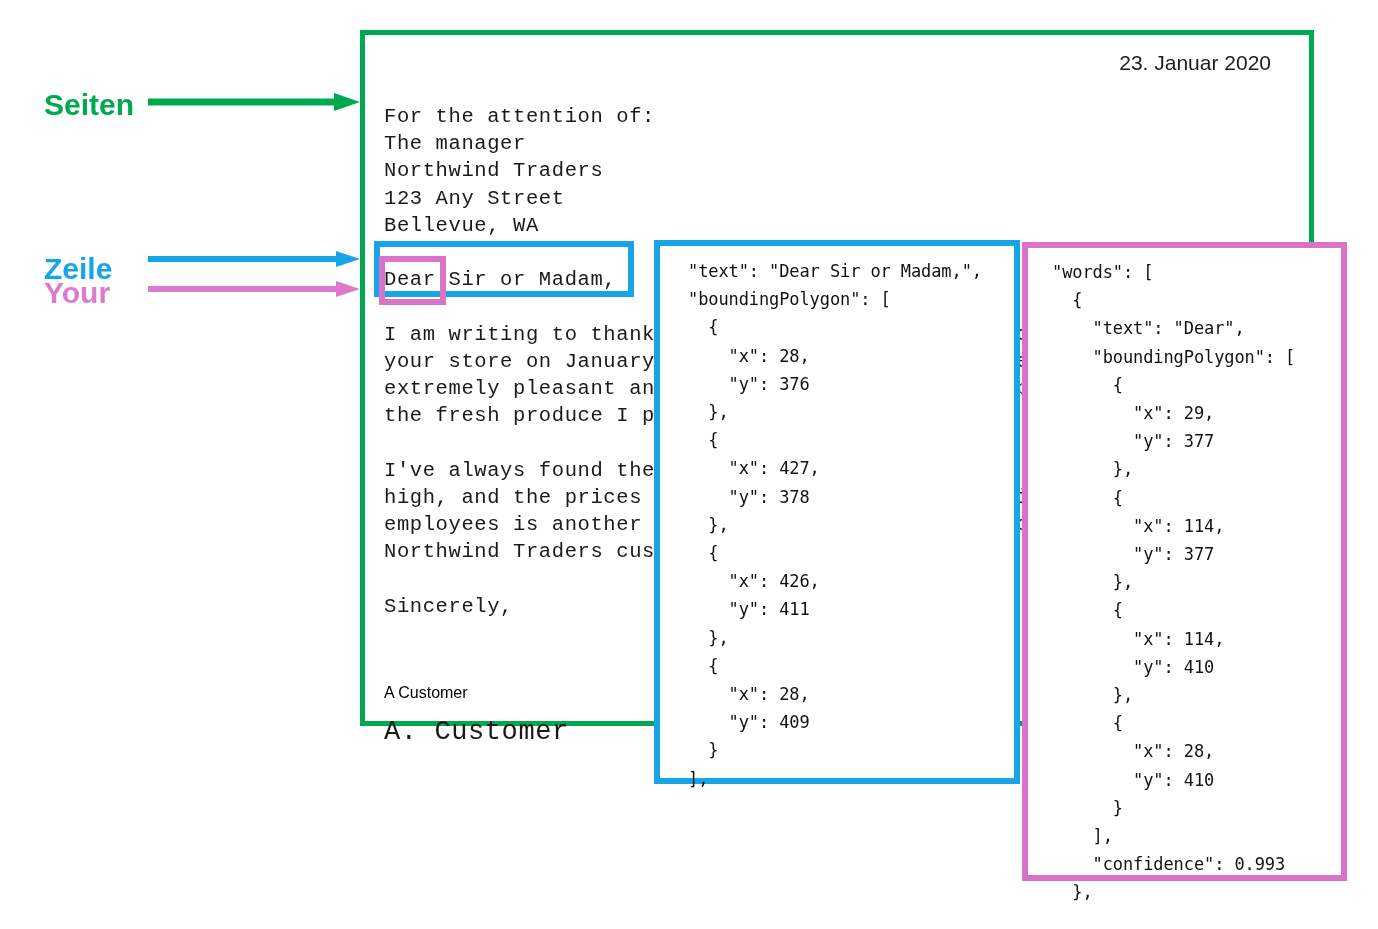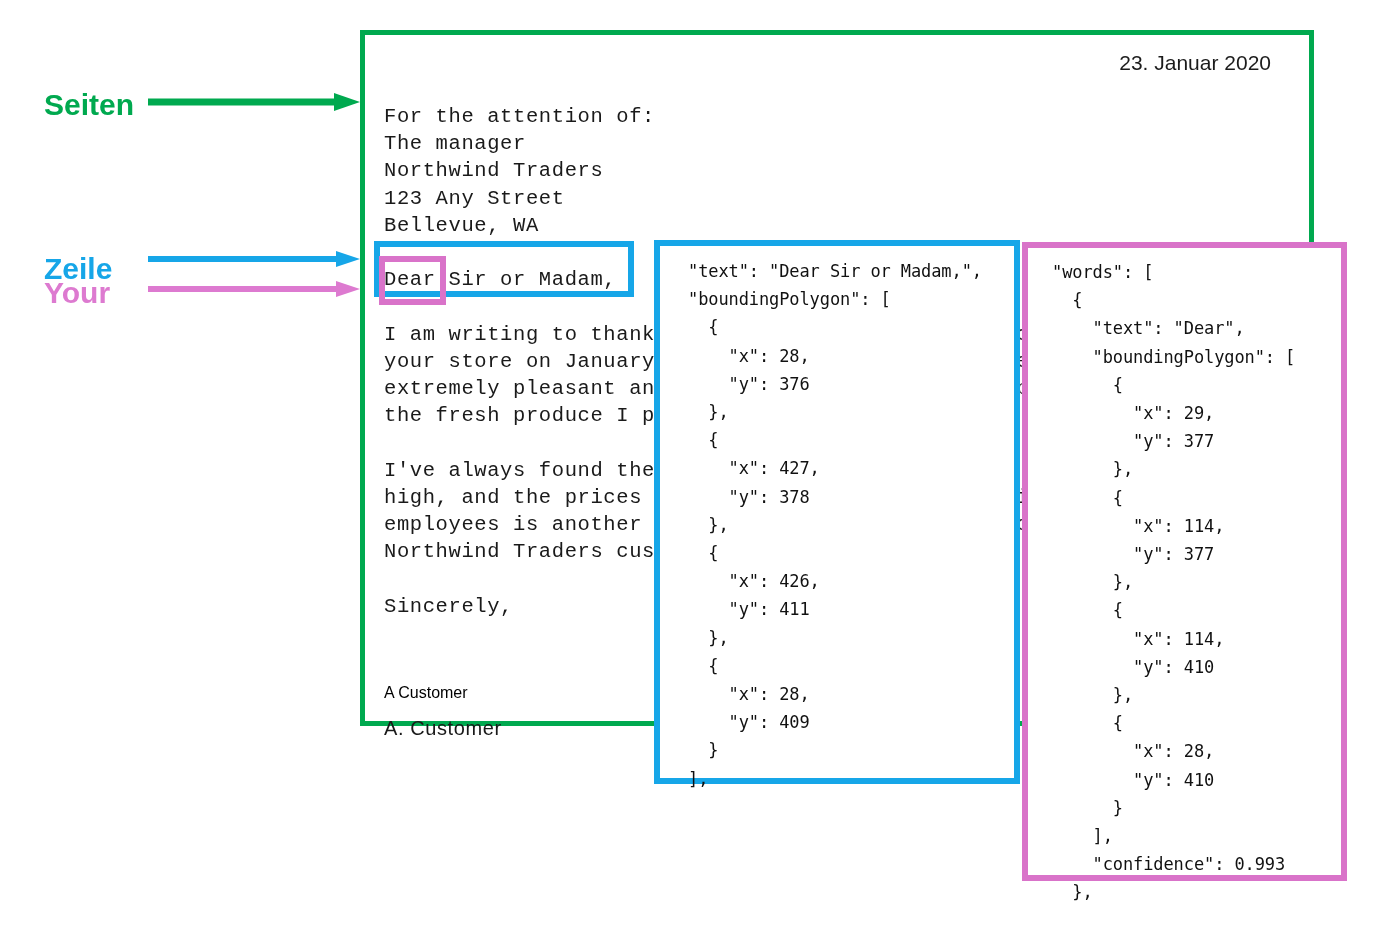--- a/index.html
+++ b/index.html
@@ -174,22 +174,22 @@
 high, and the prices very reasonable. The friendliness of your
 employees is another reason why I will continue to be a loyal
 Northwind Traders customer.
 
 Sincerely,
 </div>
 
   <div class="sig sig-line" style="position:absolute; left:19px; top:649px;text-align:center;">A Customer</div>
 
   <div style="position:absolute; left:19px; top:682px;
-              font-family:Liberation Sans, sans-serif;
-              font-size:20px; letter-spacing:0.6px; color:#1a1a1a; white-space:pre;text-align:center;">A. Customer</div>
+              font-family:Liberation Mono, monospace;
+              font-size:27px; letter-spacing:0.6px; color:#1a1a1a; white-space:pre;text-align:center;">A. Customer</div>
 </div>
 
 <div id="line-box">
   <div class="json-code">"text": "Dear Sir or Madam,",
 "boundingPolygon": [
   {
     "x": 28,
     "y": 376
   },
   {

